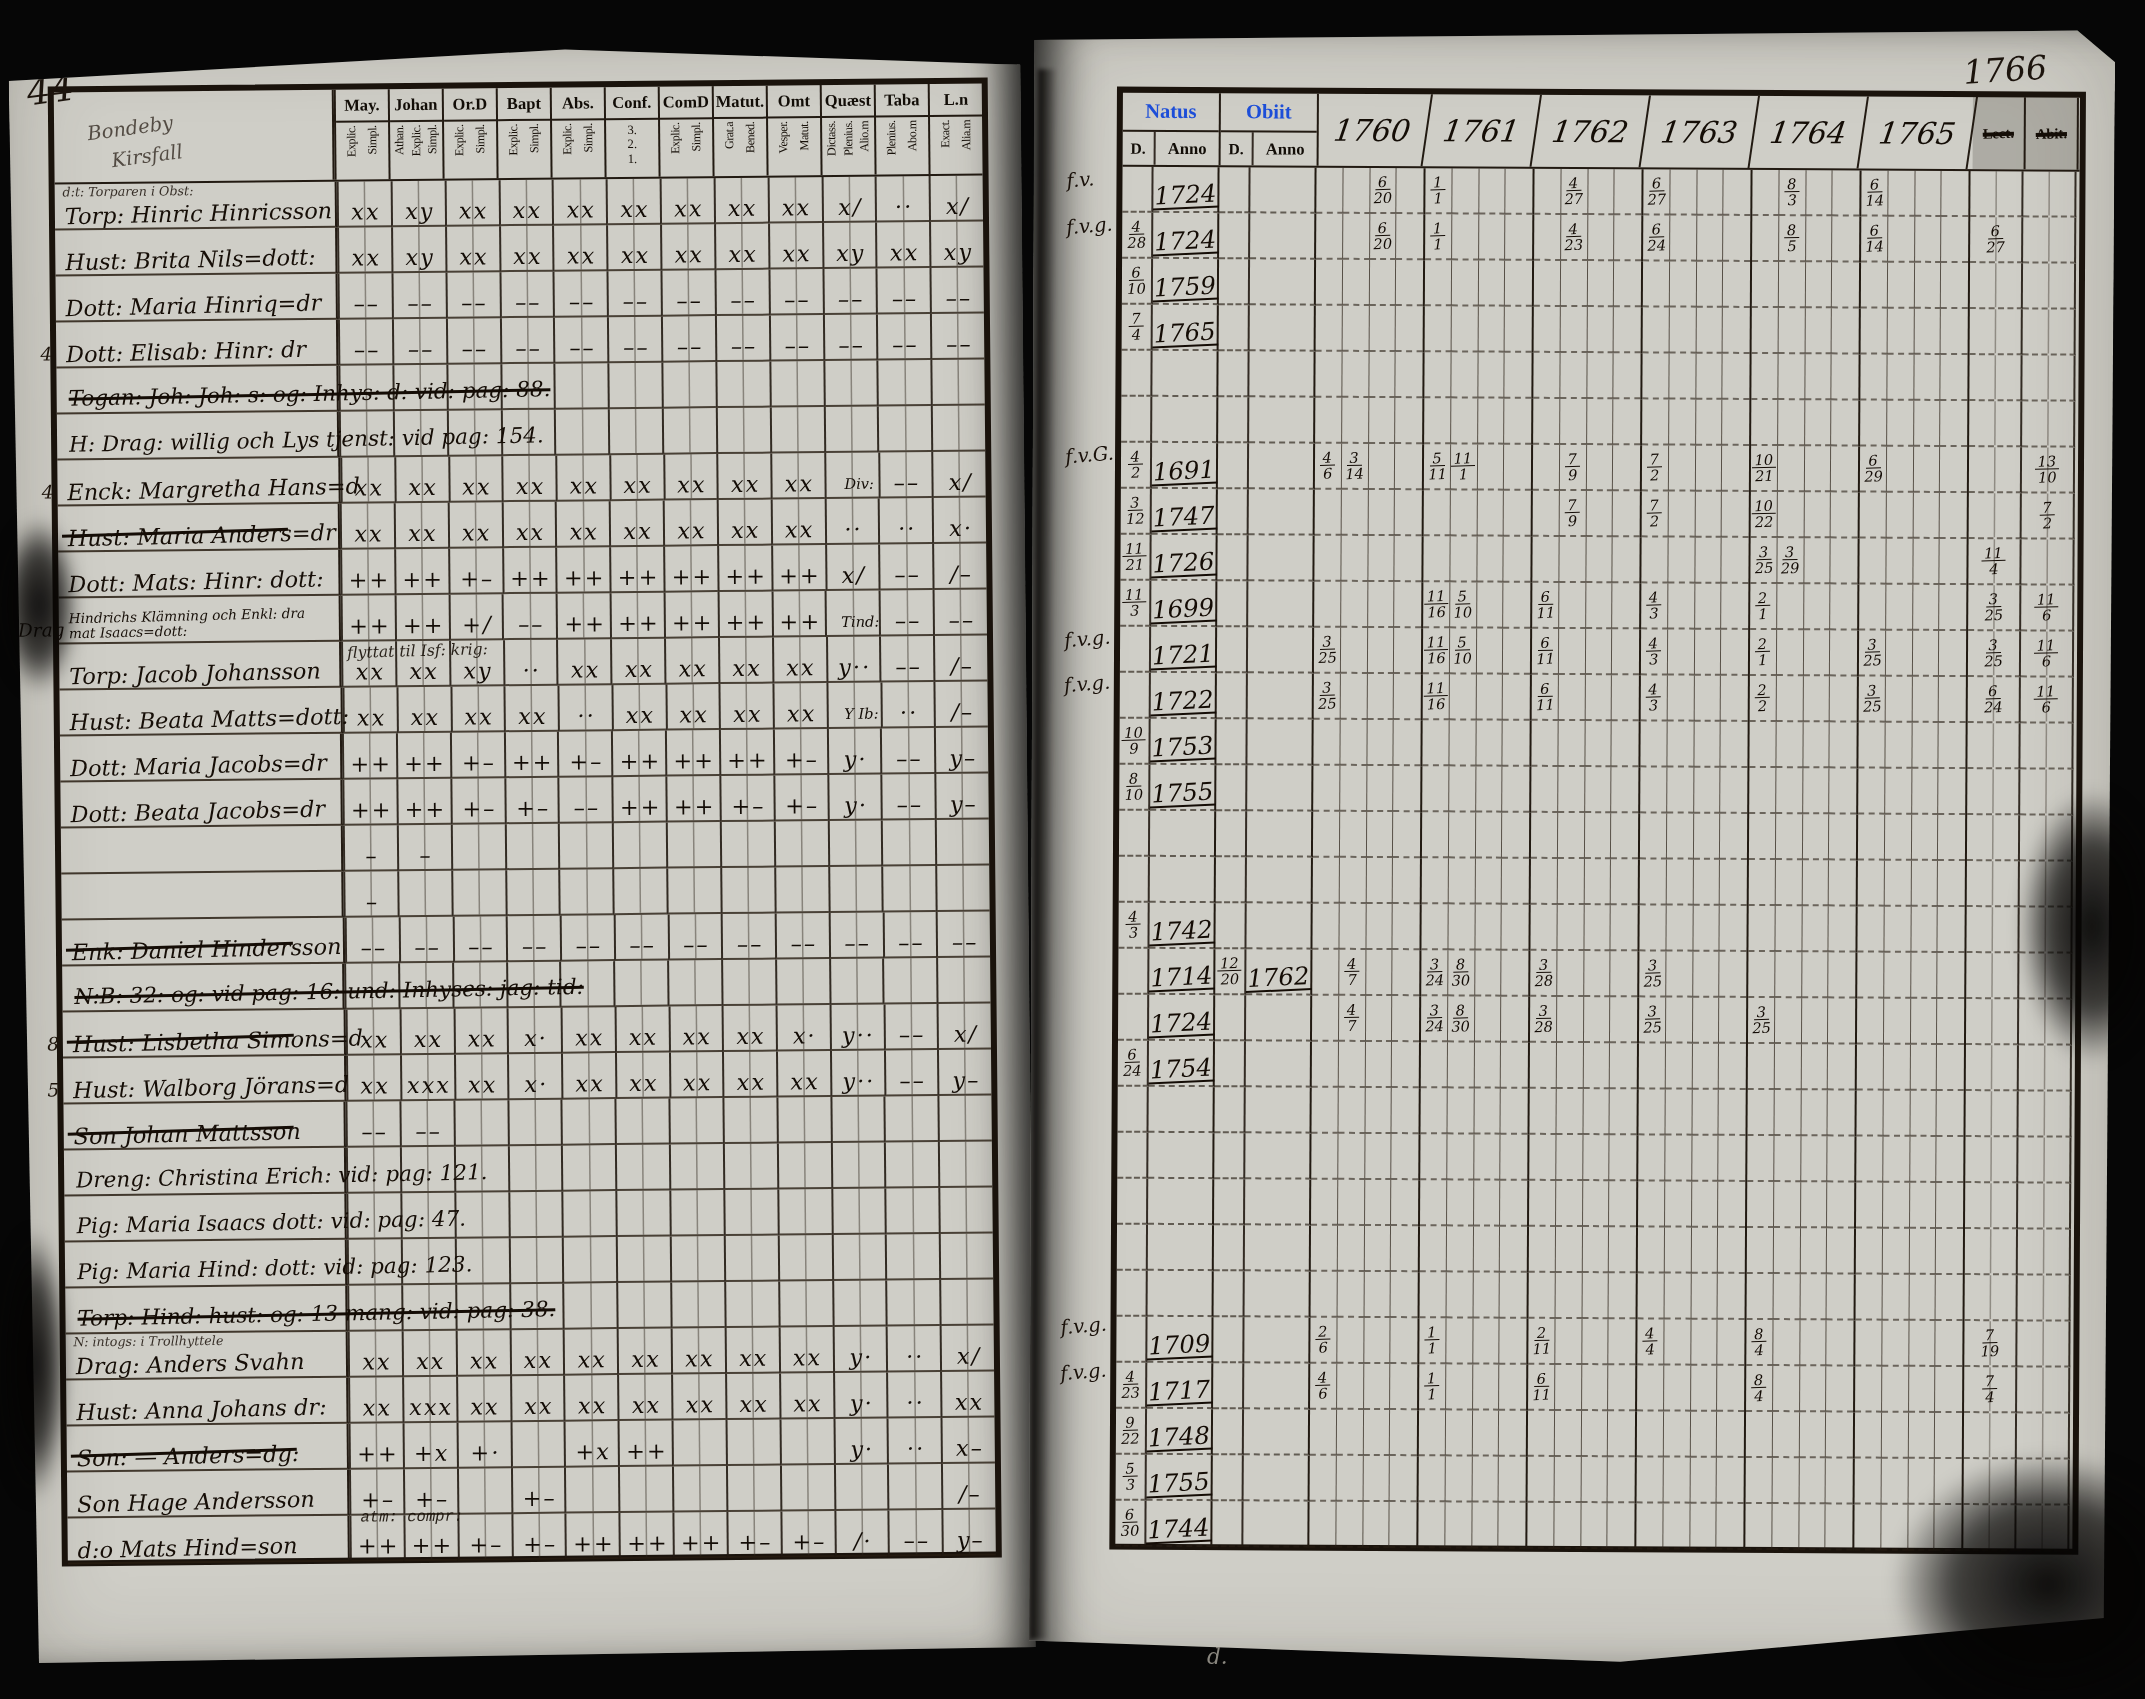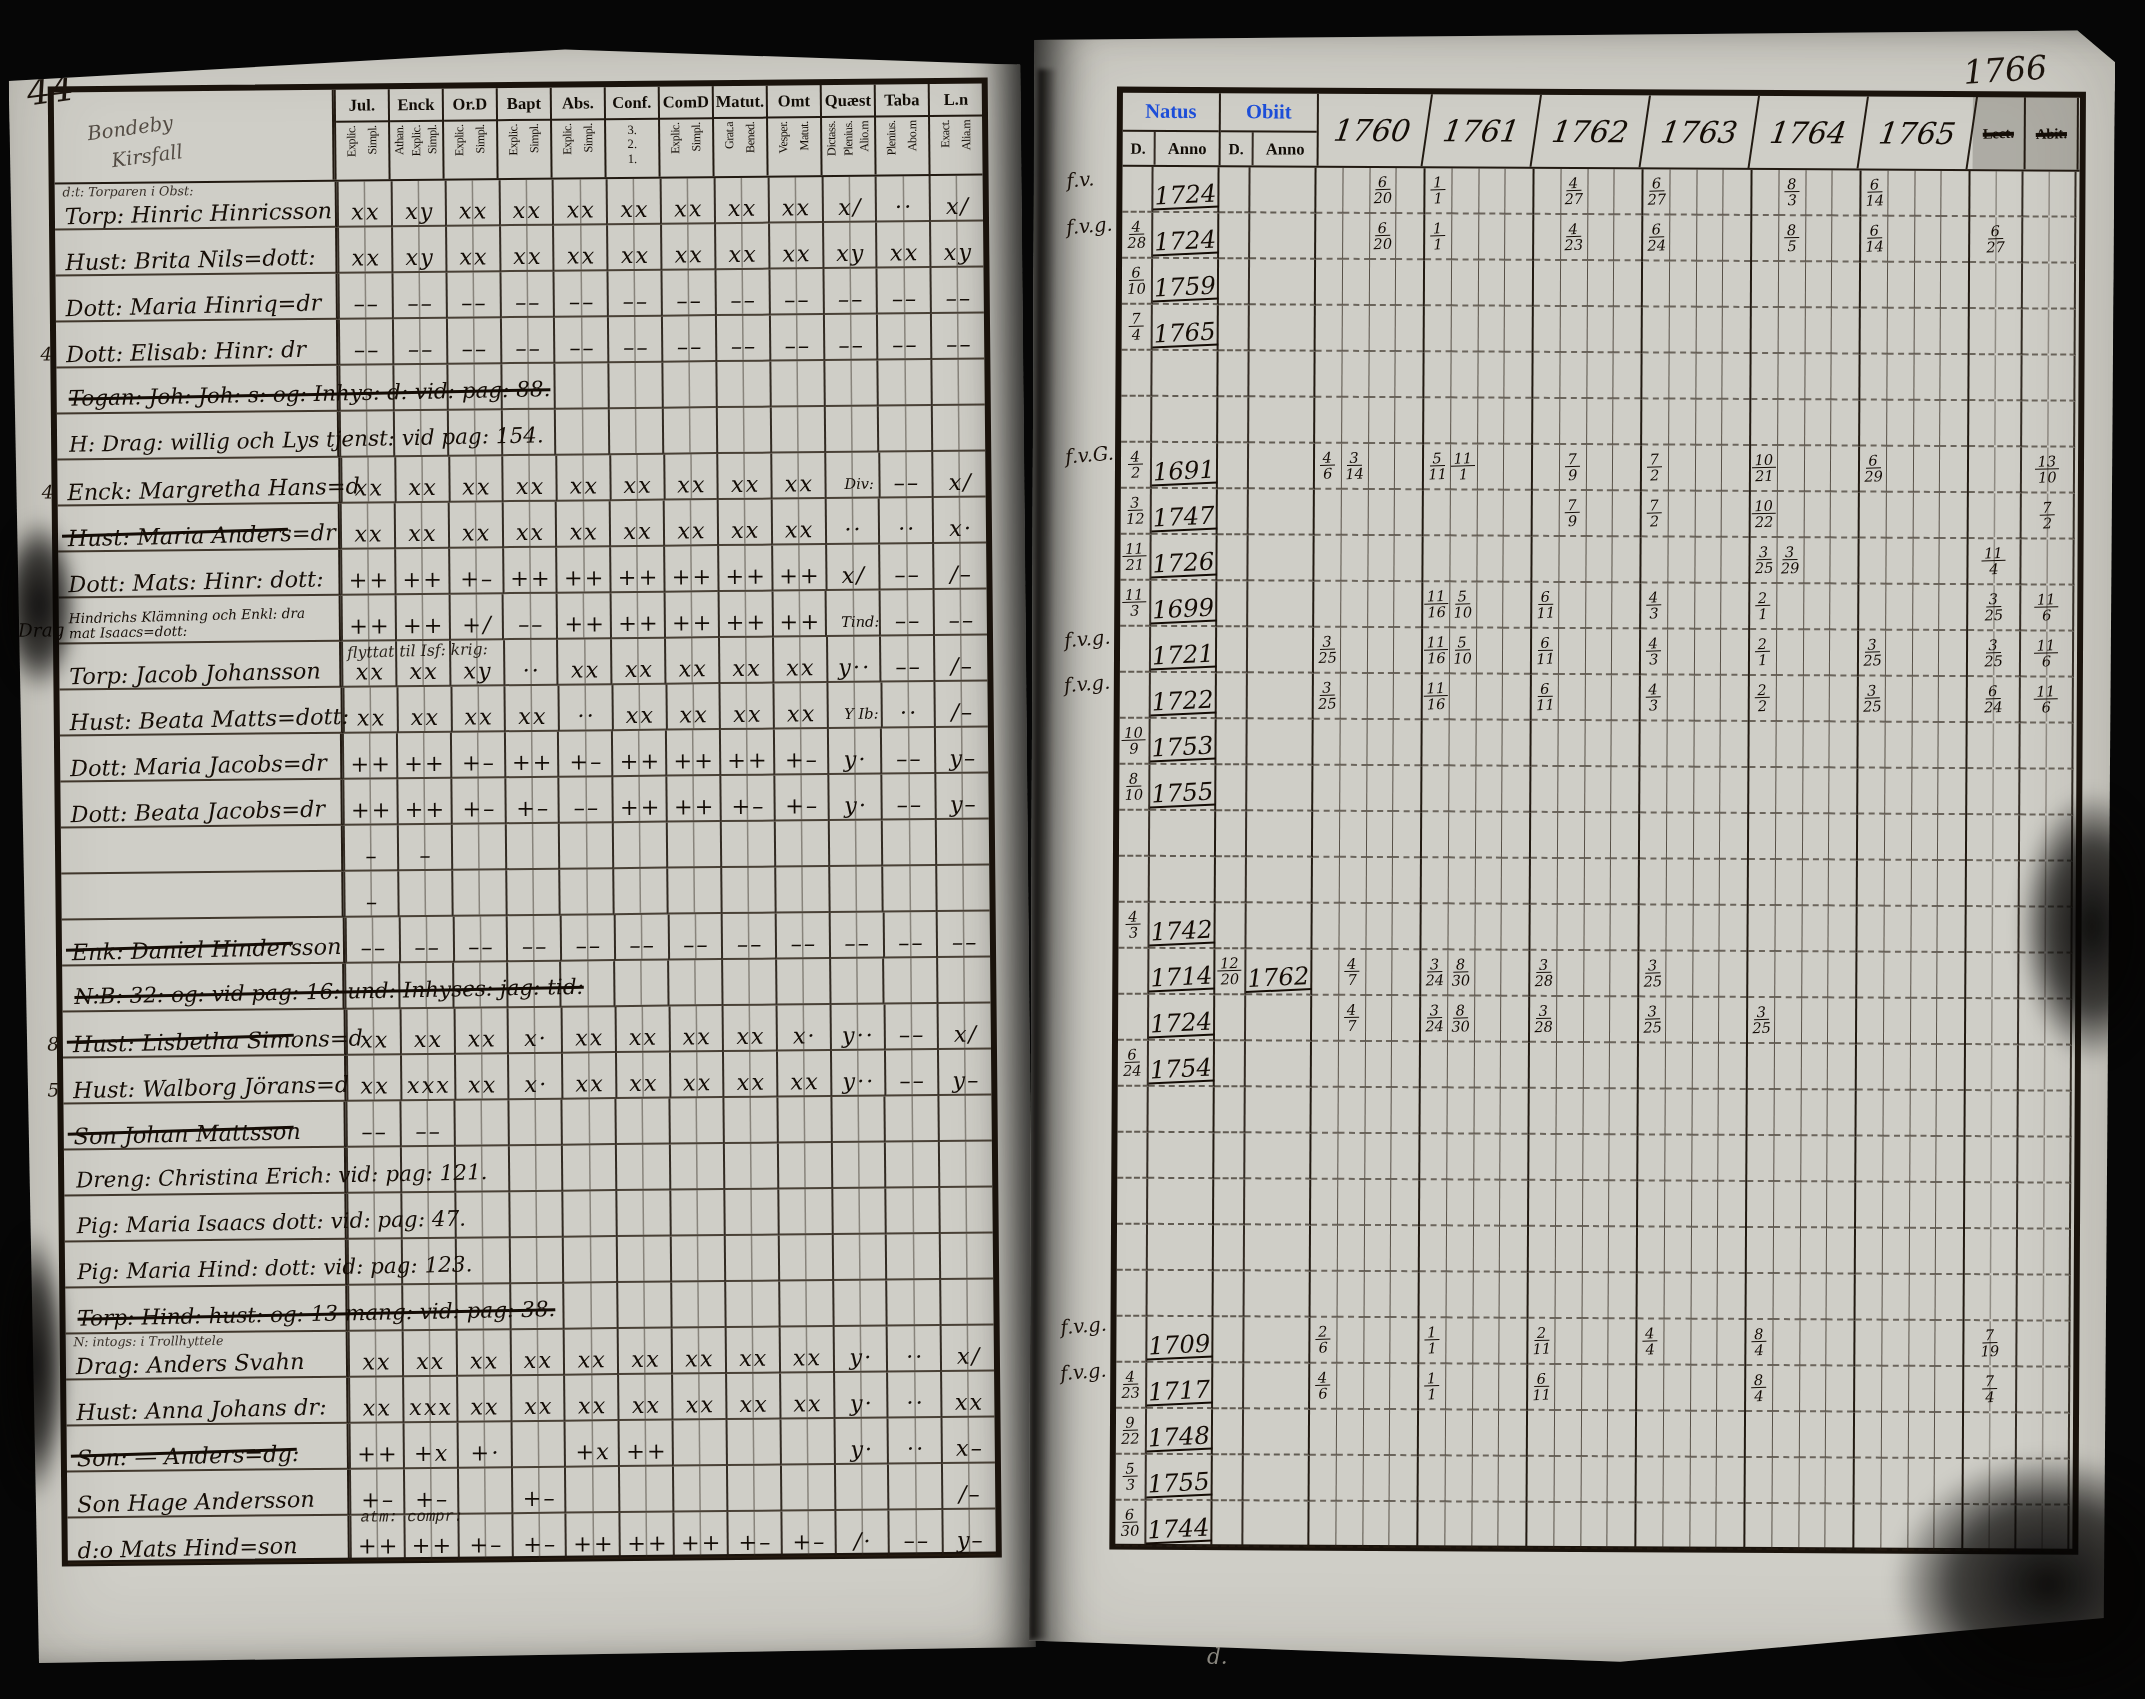--- a/index.html
+++ b/index.html
@@ -86,28 +86,28 @@
   <div class="page" id="pageL">
     <div class="pno" id="pnoL">44</div>
     <div id="ltable">
       <div class="lhead">
         <div class="lnh">
           <div class="lscr" id="lscr1">Bondeby</div>
           <div class="lscr" id="lscr2">Kirsfall</div>
         </div>
         <div id="lgroups" style="display:flex;flex:1;">
             <div class="lgroup">
-              <div class="lglabel">Jul.</div>
+              <div class="lglabel">May.</div>
               <div class="lgsubs">
                 <span class="lsub">Explic.</span>
                 <span class="lsub">Simpl.</span>
               </div>
             </div>
             <div class="lgroup">
-              <div class="lglabel">Enck</div>
+              <div class="lglabel">Johan</div>
               <div class="lgsubs">
                 <span class="lsub">Athan.</span>
                 <span class="lsub">Explic.</span>
                 <span class="lsub">Simpl.</span>
               </div>
             </div>
             <div class="lgroup">
               <div class="lglabel">Or.D</div>
               <div class="lgsubs">
                 <span class="lsub">Explic.</span>

